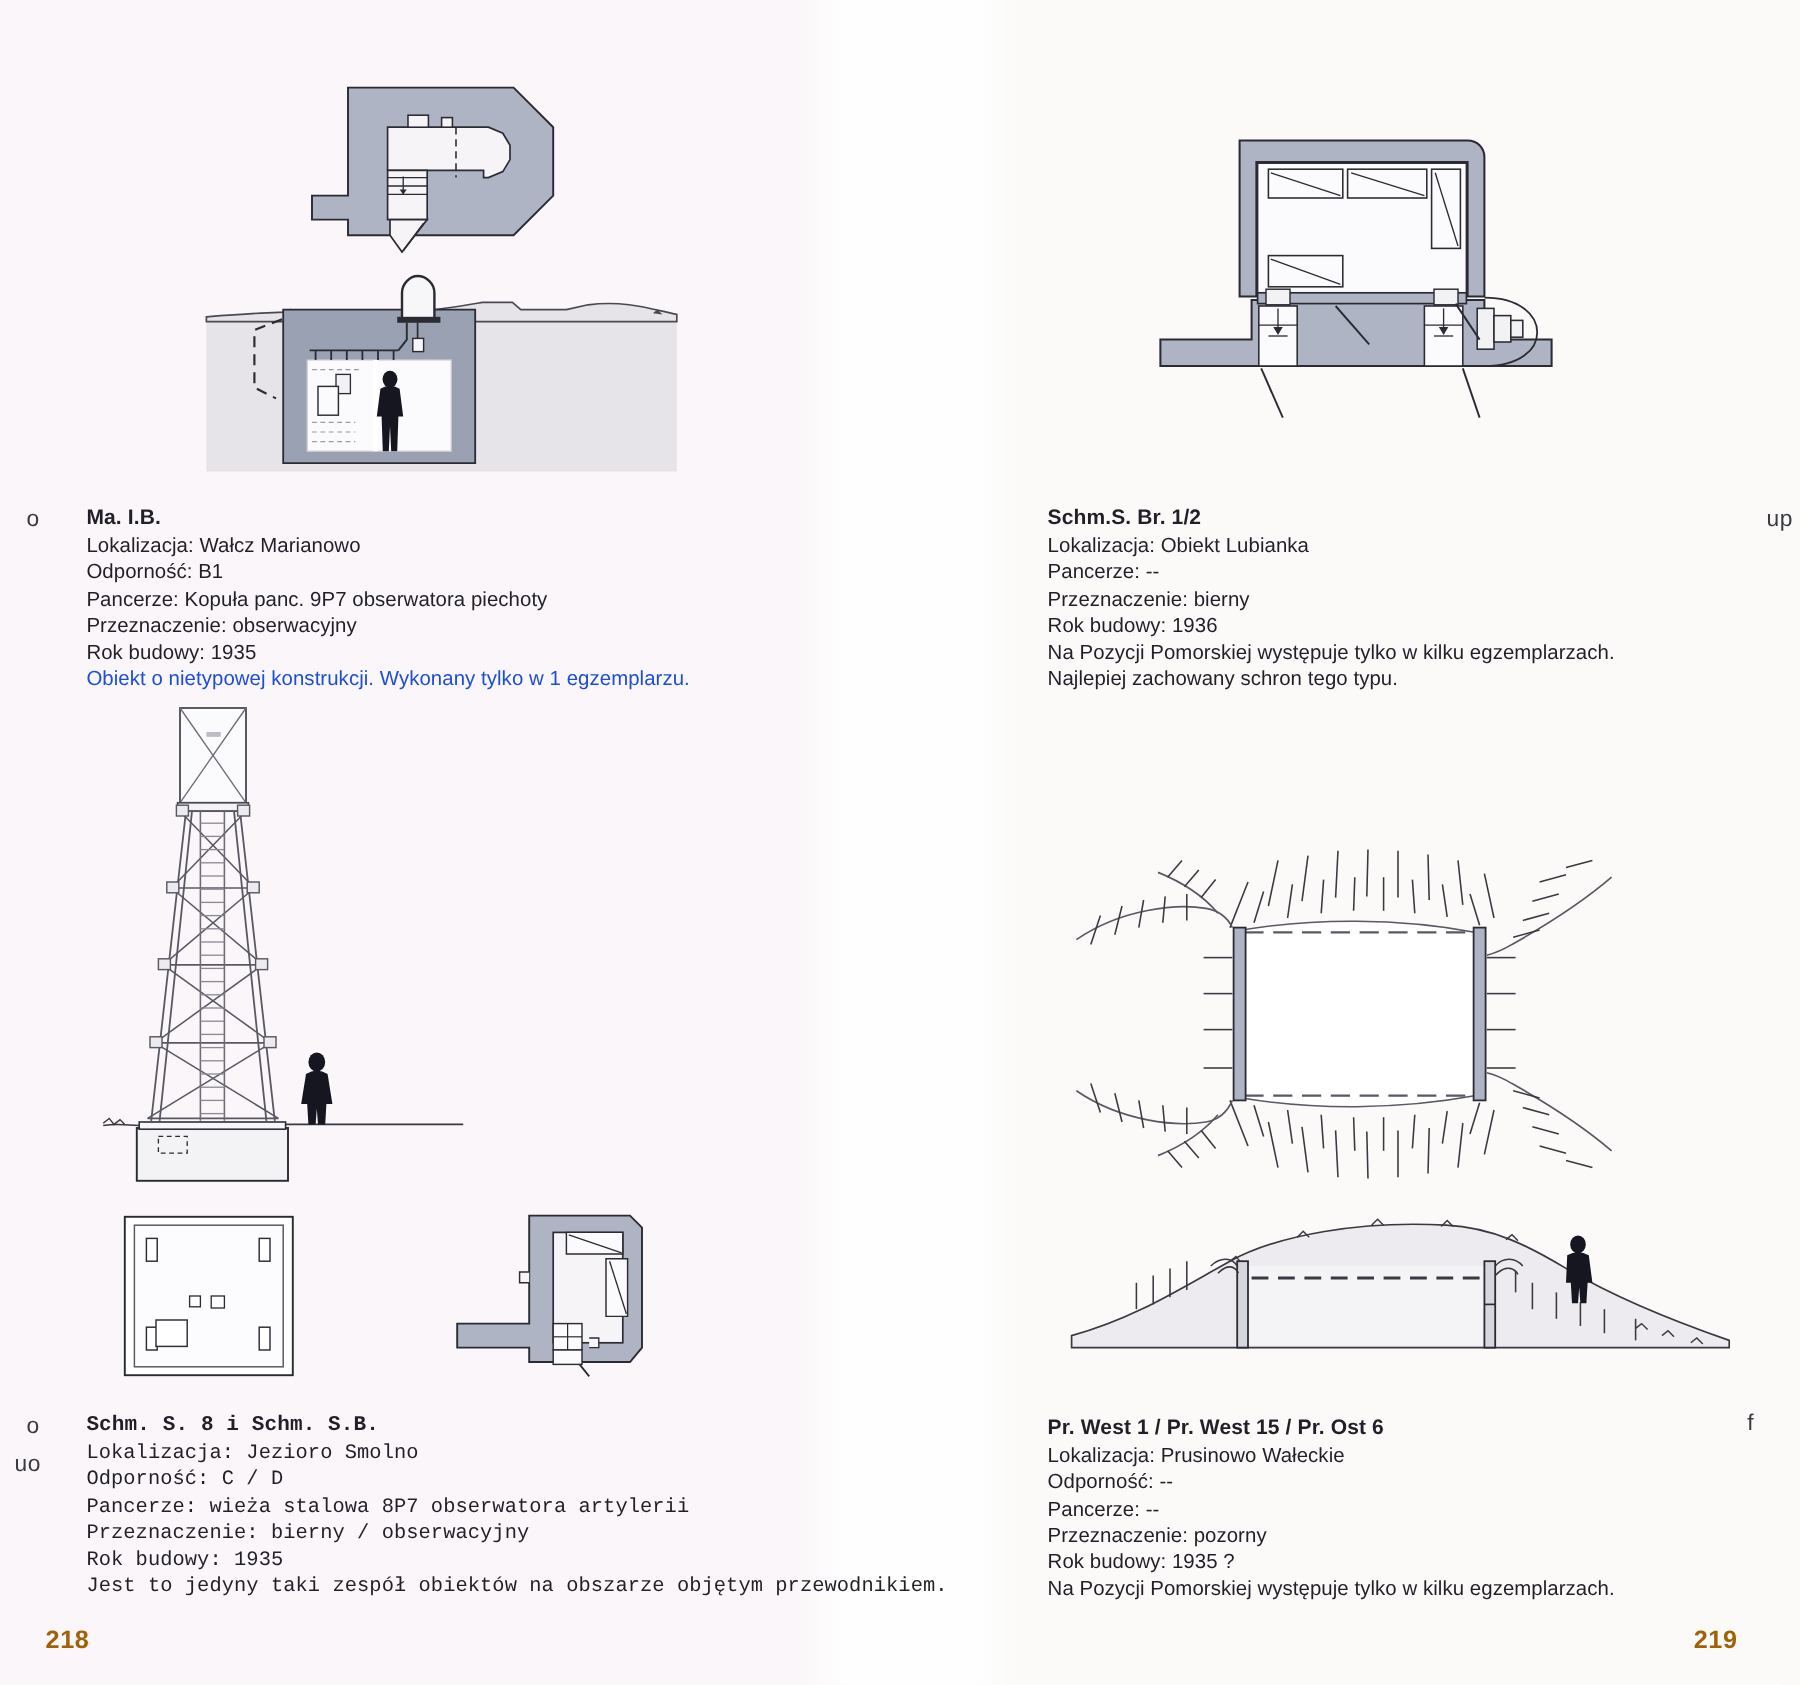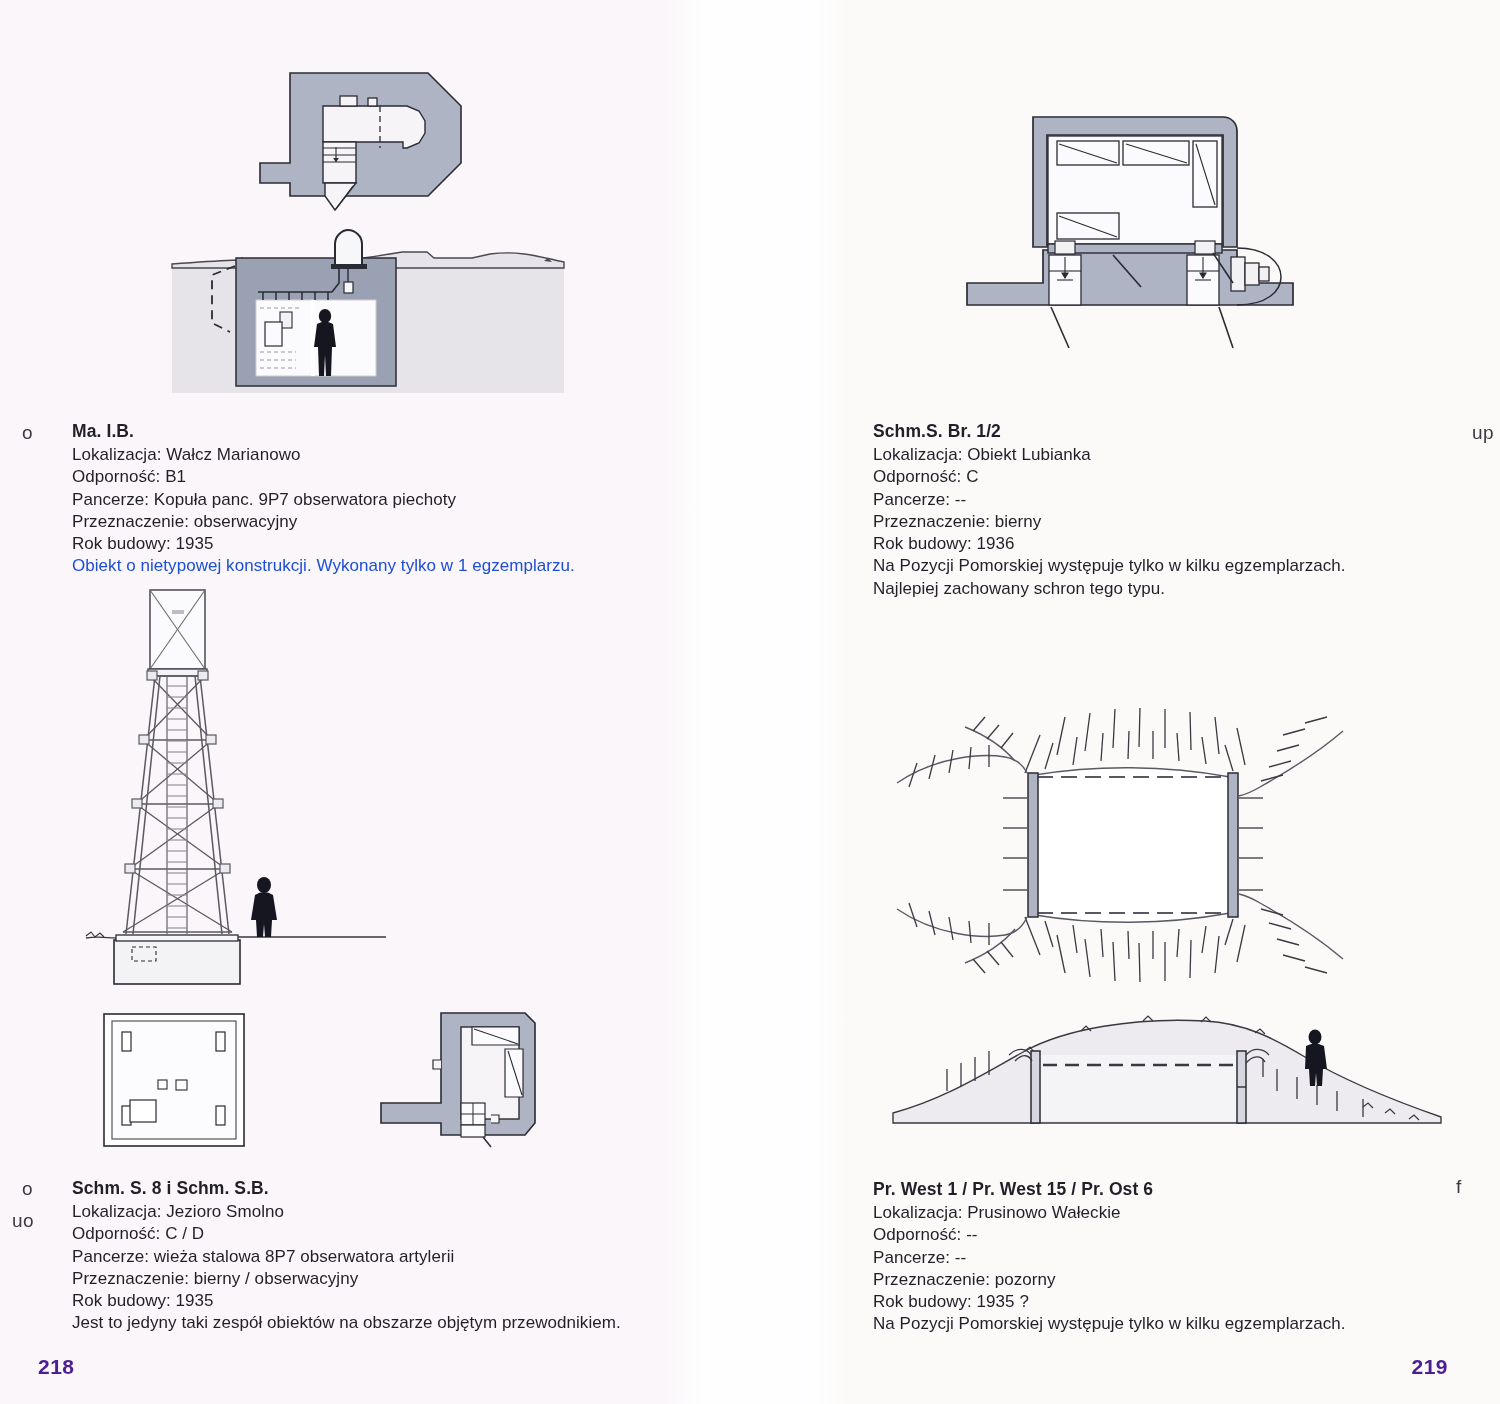--- a/index.html
+++ b/index.html
@@ -38,21 +38,21 @@
   }
   .entry .line.faded{color:#1d4ed8;}
 
   .marker{
     position:absolute;font-size:19px;color:#3b3a42;
     line-height:21px;letter-spacing:.5px;
   }
 
   .folio{
     position:absolute;bottom:25px;font-weight:bold;font-size:21px;
-    color:#4c1d95;letter-spacing:.5px;
+    color:#a16207;letter-spacing:.5px;
   }
   .folio-left{left:38px;}
   .folio-right{right:52px;}
 
   .fig{position:absolute;}
   svg{display:block;overflow:visible;}
 </style>
 </head>
 <body>
 
@@ -292,21 +292,21 @@
           <line x1="86" y1="109" x2="110" y2="109"></line>
         </g>
       <rect x="86" y="120" width="24" height="12" fill="#fbfafc" stroke="#2b2b33" stroke-width="1.2"></rect>
       <path d="M108 132 l8 10" fill="none" stroke="#2b2b33" stroke-width="1.5"></path>
       <path d="M116 110 l8 0 l0 8 l-8 0" fill="#f6f4f7" stroke="#2b2b33" stroke-width="1.1"></path>
     </svg>
   </div>
 
   <div class="marker" style="left:22px;top:1178px;">o</div>
   <div class="marker" style="left:12px;top:1210px;">uo</div>
-  <div class="entry" style="left:72px;top:1177px;">
+  <div class="entry" style="left:72px;top:1177px;font-family:Liberation Mono, monospace;">
     <div class="title">Schm. S. 8 i Schm. S.B.</div>
     <div class="line">Lokalizacja: Jezioro Smolno</div>
     <div class="line">Odporność: C / D</div>
     <div class="line">Pancerze: wieża stalowa 8P7 obserwatora artylerii</div>
     <div class="line">Przeznaczenie: bierny / obserwacyjny</div>
     <div class="line">Rok budowy: 1935</div>
     <div class="line">Jest to jedyny taki zespół obiektów na obszarze objętym przewodnikiem.</div>
   </div>
 
   <div class="folio folio-left">218</div>
@@ -374,21 +374,20 @@
         <line x1="248" y1="148" x2="268" y2="178"></line>
         <line x1="86" y1="202" x2="104" y2="243"></line>
         <line x1="254" y1="202" x2="268" y2="243"></line>
       </g>
     </svg>
   </div>
 
   <div class="entry" style="left:873px;top:420px;">
     <div class="title">Schm.S. Br. 1/2</div>
     <div class="line">Lokalizacja: Obiekt Lubianka</div>
-    <div class="line">Odporność: C</div>
     <div class="line">Pancerze: --</div>
     <div class="line">Przeznaczenie: bierny</div>
     <div class="line">Rok budowy: 1936</div>
     <div class="line">Na Pozycji Pomorskiej występuje tylko w kilku egzemplarzach.</div>
     <div class="line">Najlepiej zachowany schron tego typu.</div>
   </div>
   <div class="marker" style="left:1452px;top:422px;margin-left:20px;">up</div>
 
   <div class="fig" style="left:885px;top:695px;">
     <svg width="460" height="300" viewBox="0 0 460 300">

